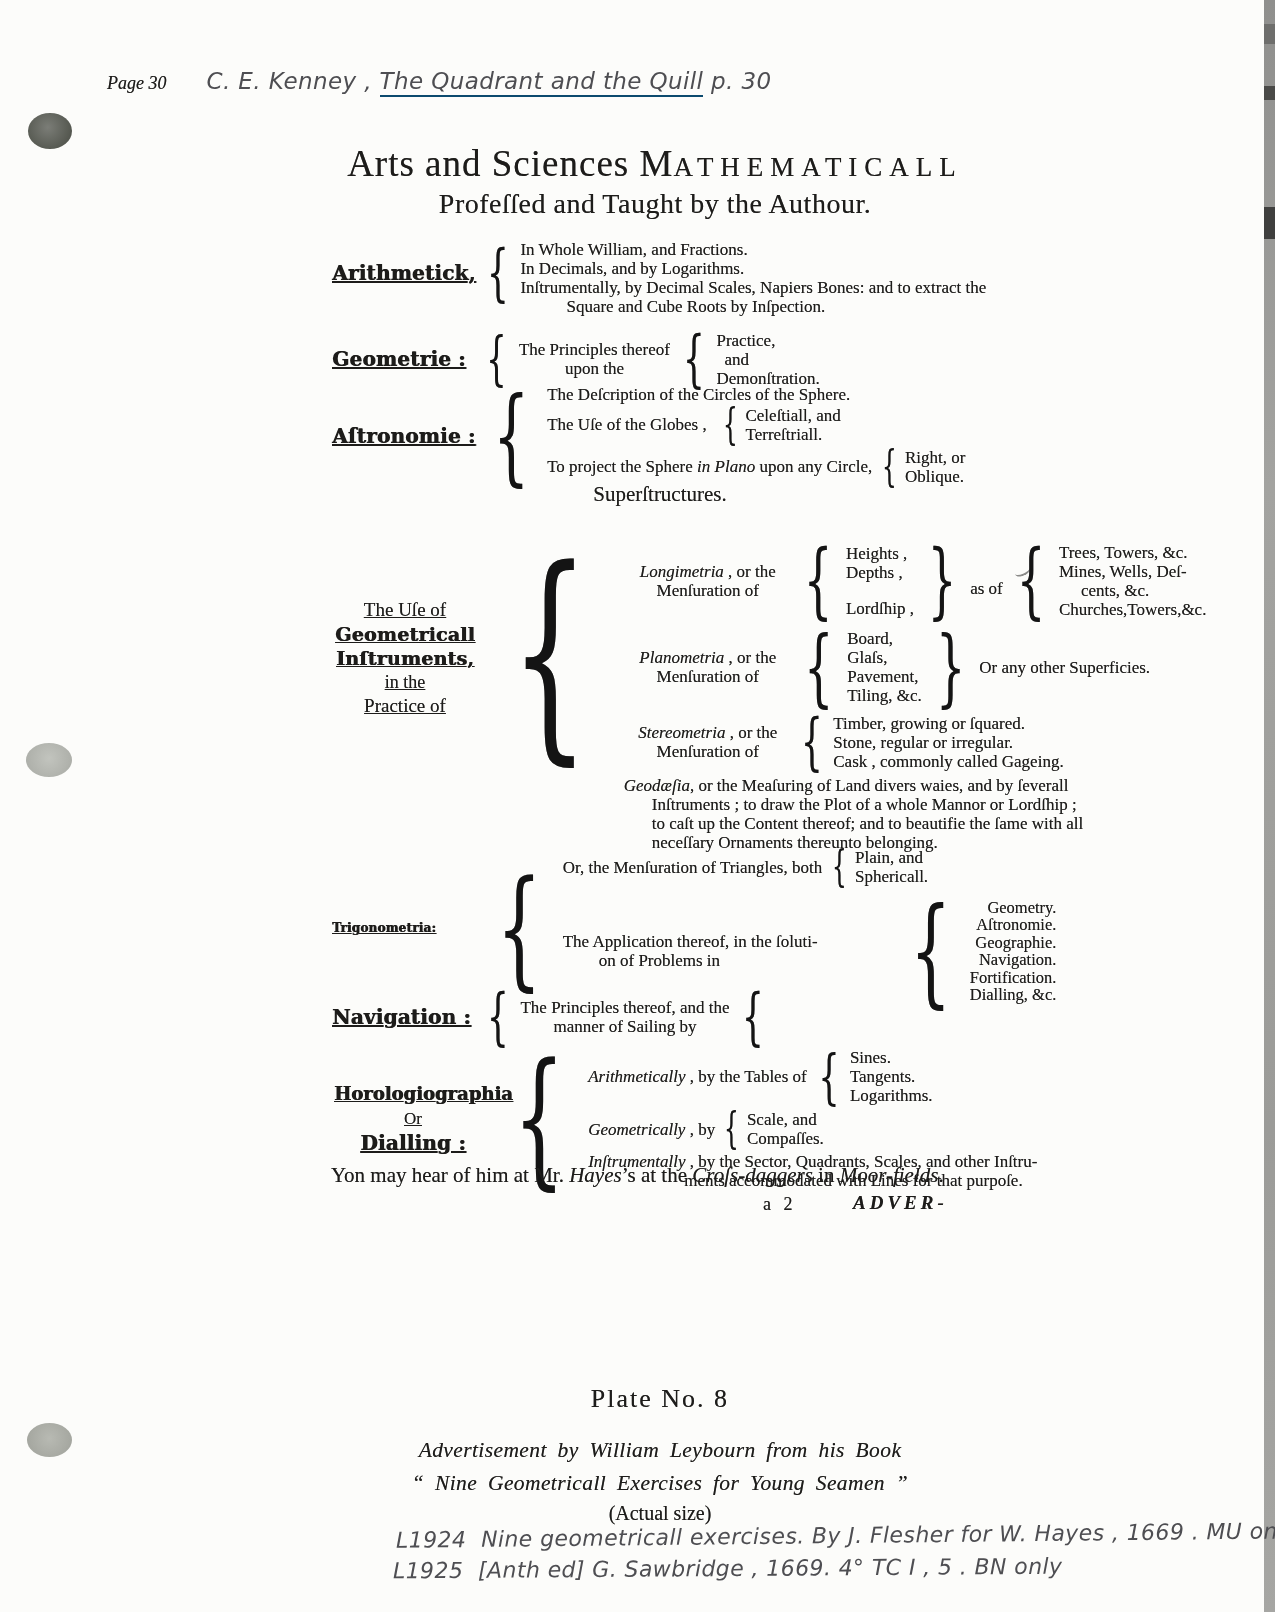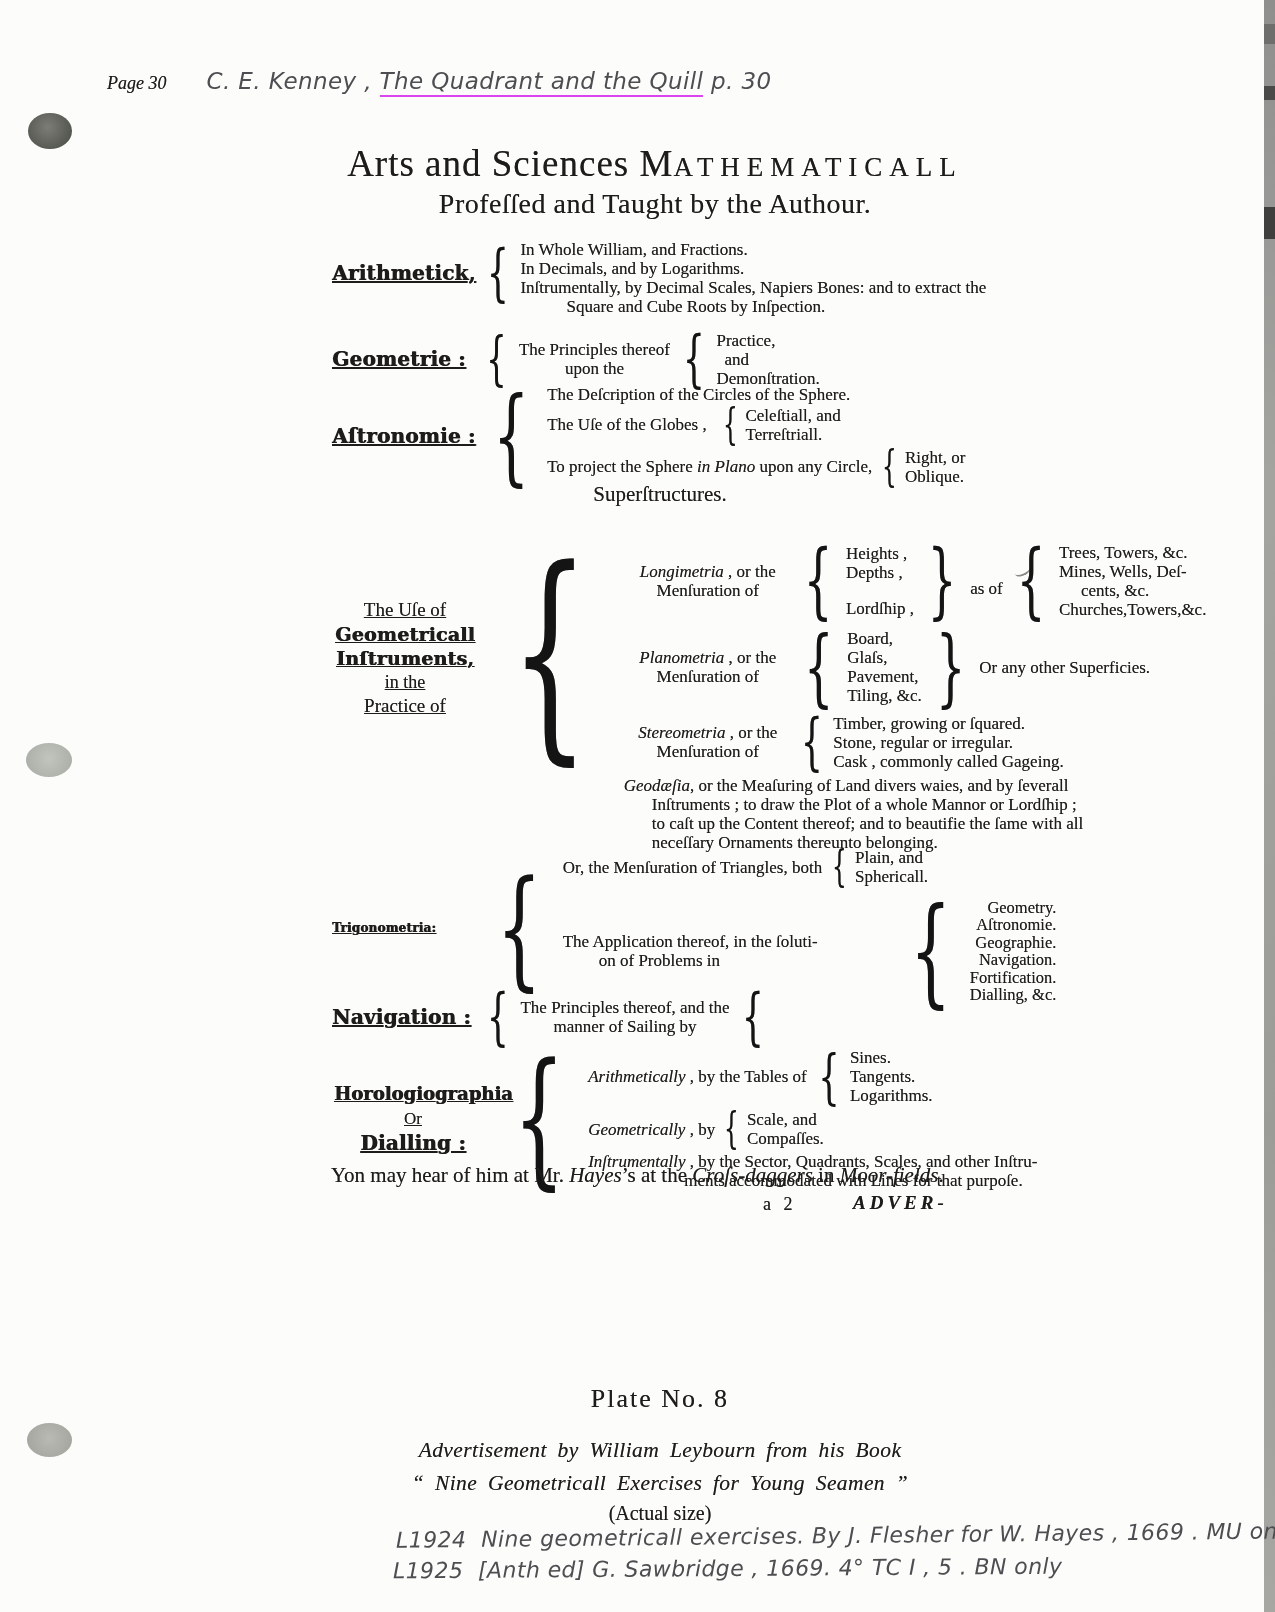--- a/index.html
+++ b/index.html
@@ -26,21 +26,21 @@
   .edge-dark{position:absolute;right:0;width:11px;}
   .title1{font-size:37px;letter-spacing:1px;white-space:nowrap;}
   .caps-rest{font-size:27px;letter-spacing:7px;}
   .title2{font-size:28px;letter-spacing:.5px;}
   .found{font-size:21px;line-height:24px;}
   .hear{font-size:21px;white-space:nowrap;}
   .catchword{font-style:italic;letter-spacing:4px;font-size:19px;font-weight:600;}
   .cap-plate{font-size:26px;letter-spacing:2px;}
   .cap-it{font-style:italic;font-size:21.5px;word-spacing:5px;letter-spacing:.4px;}
   .cap-sz{font-size:20px;}
-  .underl{border-bottom:2px solid #d946ef;padding-bottom:1px;}
+  .underl{border-bottom:2px solid #0c4a6e;padding-bottom:1px;}
 </style>
 </head>
 <body>
 
 <div class="page">
 
   <div class="scan-edge"></div>
   <div class="edge-dark" style="top:24px;height:20px;background:#6e6e6c;"></div>
   <div class="edge-dark" style="top:86px;height:14px;background:#4a4a48;"></div>
   <div class="edge-dark" style="top:207px;height:32px;background:#3f3f3e;"></div>

